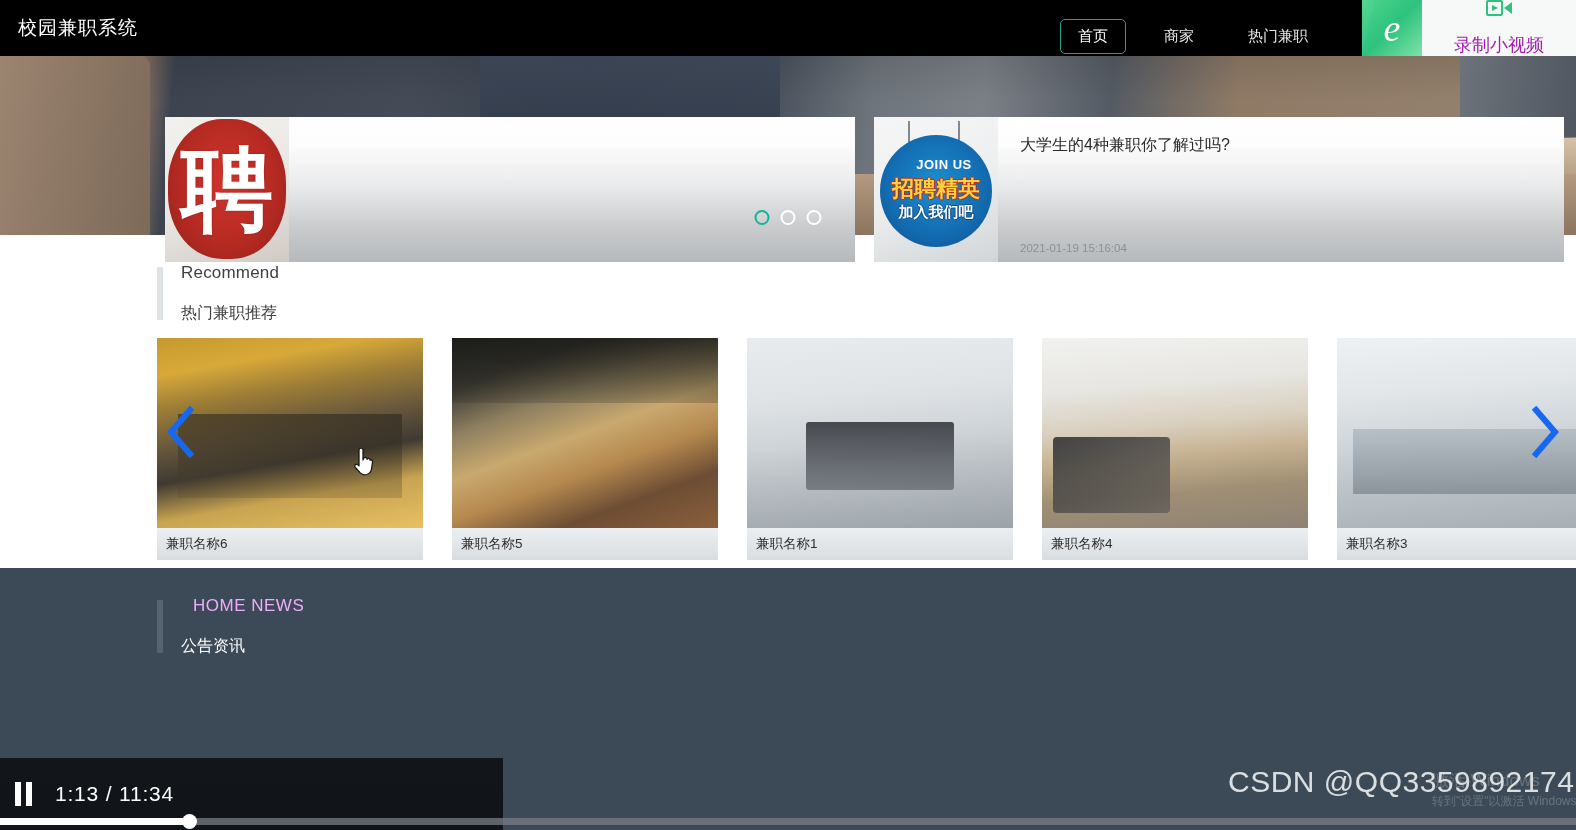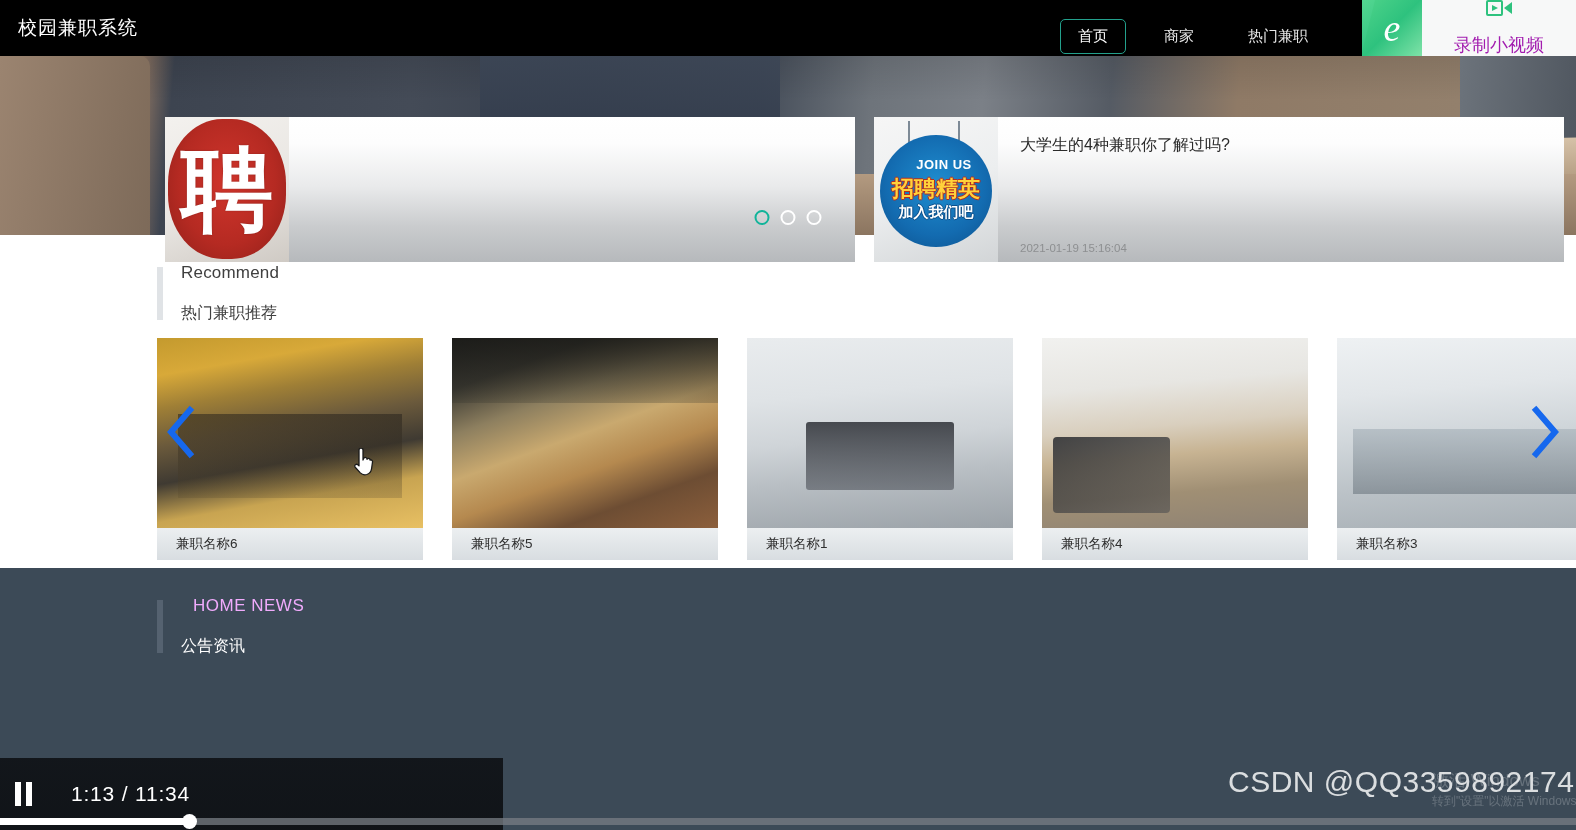--- a/index.html
+++ b/index.html
@@ -175,21 +175,21 @@
   .cards {
     position: absolute; top: 338px; left: 157px;
     display: flex; gap: 29px;
   }
   .card { width: 266px; }
   .card-img { width: 266px; height: 190px; overflow: hidden; position: relative; }
   .card-cap {
     height: 32px;
     background: linear-gradient(180deg,#eceff1 0%, #d8dde1 100%);
     display: flex; align-items: center;
-    padding-left: 19px;
+    padding-left: 9px;
     font-size: 13.5px; color: #2f2f2f;
   }
   .arrow {
     position: absolute; top: 404px;
     font-size: 0; cursor: pointer; z-index: 12;
     width: 34px; height: 56px;
   }
   .arrow svg { display:block; }
   .arrow-left { left: 164px; }
   .arrow-right { left: 1528px; }
@@ -304,21 +304,21 @@
     z-index: 24; color: rgba(255,255,255,.22);
     font-size: 17px; line-height: 1.35; white-space: nowrap;
   }
   .win-mark .w2 { font-size: 12px; }
 
   .player {
     position: absolute; left: 0; bottom: 0;
     width: 503px; height: 72px;
     background: linear-gradient(180deg, rgba(15,18,22,.92) 0%, rgba(15,18,22,.97) 100%);
     z-index: 50;
-    display: flex; align-items: center; gap: 16px;
+    display: flex; align-items: center;
   }
   .pause-btn {
     margin-left: 10px; width: 26px; height: 26px;
     display: flex; align-items: center; justify-content: center; gap: 5px;
     cursor: pointer;
   }
   .pause-bar { width: 6px; height: 24px; background: #ffffff; }
   .time-text {
     margin-left: 19px; color: #ffffff; font-size: 21px;
     letter-spacing: .8px; white-space: nowrap;

